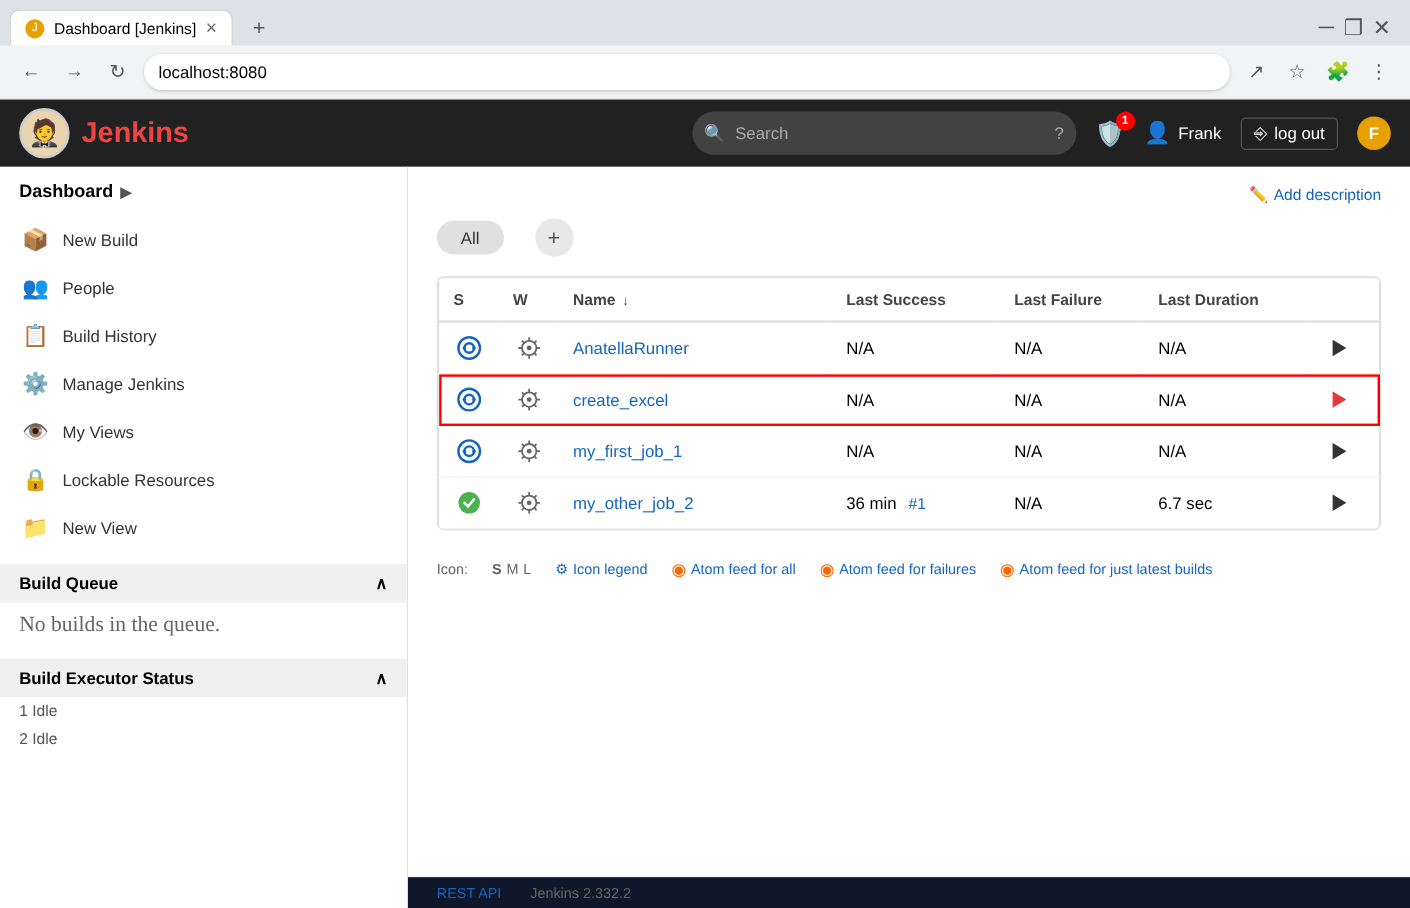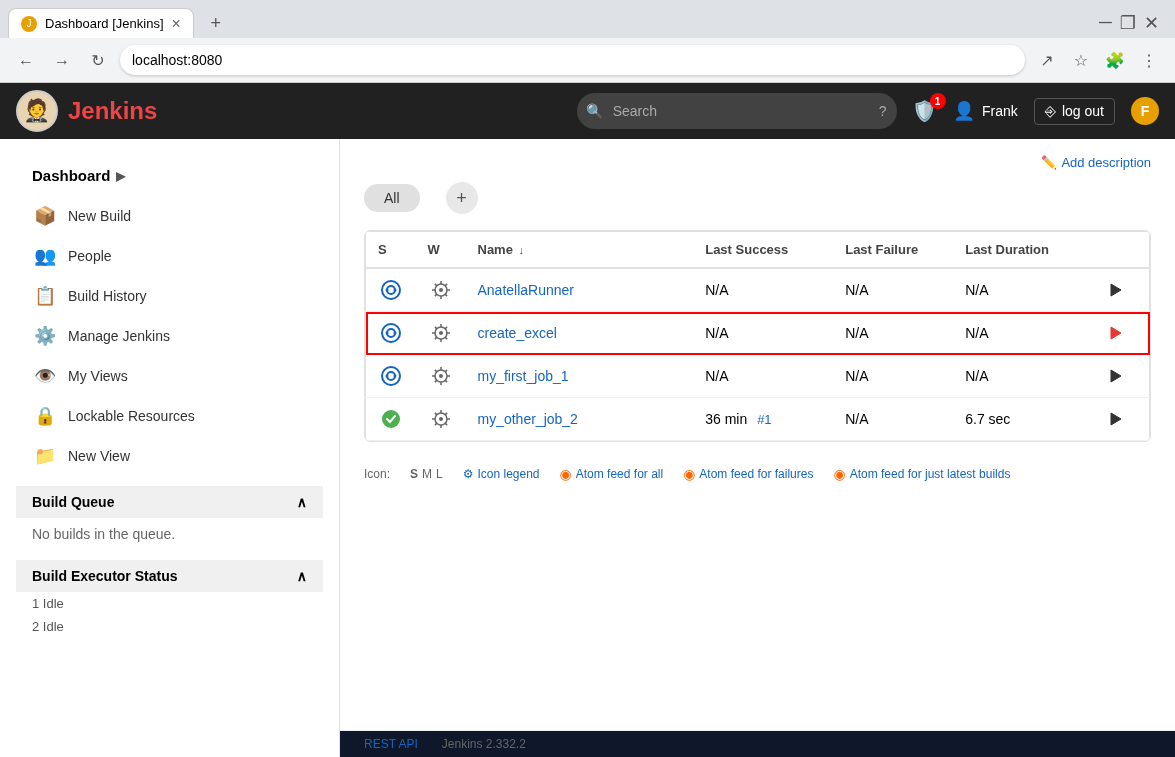--- a/index.html
+++ b/index.html
@@ -46,28 +46,28 @@
     .badge-num { position: absolute; top: -6px; right: -8px; background: red; color: white; border-radius: 50%; font-size: 10px; width: 16px; height: 16px; display: flex; align-items: center; justify-content: center; font-weight: bold; }
     .user-info { display: flex; align-items: center; gap: 6px; color: #fff; cursor: pointer; }
     .user-icon { font-size: 18px; }
     .logout-btn { display: flex; align-items: center; gap: 6px; color: #fff; cursor: pointer; font-size: 14px; border: 1px solid #555; border-radius: 4px; padding: 4px 10px; }
     .profile-avatar { width: 28px; height: 28px; background: #e8a000; border-radius: 50%; display: flex; align-items: center; justify-content: center; color: white; font-weight: bold; font-size: 14px; }
 
     
     .main-layout { display: flex; height: calc(757px - 38px - 44px - 56px); }
 
     
-    .sidebar { width: 340px; background: #fff; border-right: 1px solid #e0e0e0; padding: 16px; overflow-y: auto; }
+    .sidebar { width: 340px; background: #fff; border-right: 1px solid #e0e0e0; padding: 0; overflow-y: auto; }
     .sidebar-breadcrumb { padding: 12px 16px; display: flex; align-items: center; gap: 6px; font-weight: bold; font-size: 15px; }
     .sidebar-breadcrumb .arrow { color: #555; font-size: 12px; }
     .sidebar-nav { padding: 0 8px; }
     .sidebar-nav-item { display: flex; align-items: center; gap: 10px; padding: 8px 10px; cursor: pointer; border-radius: 4px; color: #333; font-size: 14px; }
     .nav-icon { width: 24px; height: 24px; display: flex; align-items: center; justify-content: center; font-size: 18px; }
     .sidebar-section { background: #f0f0f0; padding: 8px 16px; font-weight: bold; font-size: 14px; margin-top: 10px; display: flex; align-items: center; justify-content: space-between; }
-    .sidebar-info { padding: 8px 16px; font-size: 14px; color: #666; }
+    .sidebar-info { padding: 8px 16px; font-size: 18px; color: #666; font-family: Liberation Serif, serif; }
     .sidebar-section-bold { font-weight: bold; }
     .executor-item { padding: 4px 16px; font-size: 13px; color: #555; }
 
     
     .content { flex: 1; padding: 16px 24px; overflow-y: auto; background: #fff; }
     .content-header { display: flex; justify-content: flex-end; margin-bottom: 12px; }
     .add-desc-btn { color: #1565c0; font-size: 13px; cursor: pointer; display: flex; align-items: center; gap: 4px; background: none; border: none; }
 
     
     .tabs-bar { display: flex; align-items: center; gap: 26px; margin-bottom: 16px; }

